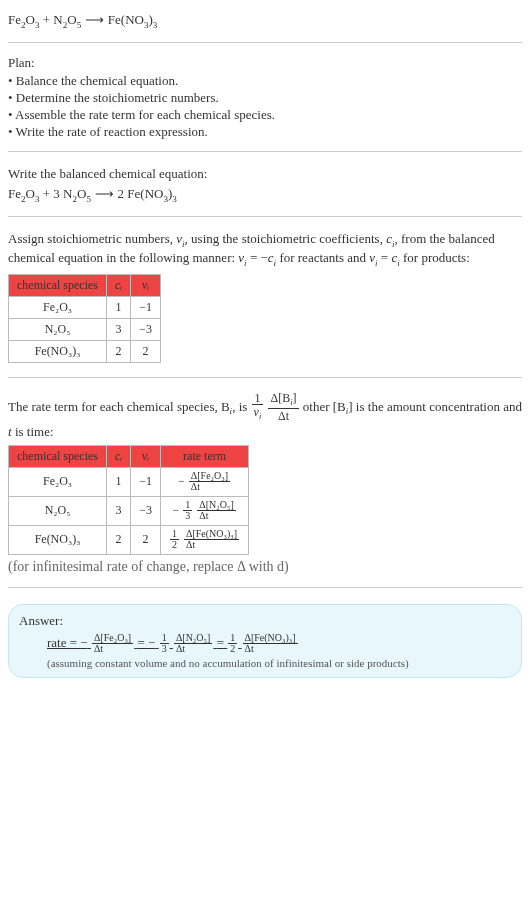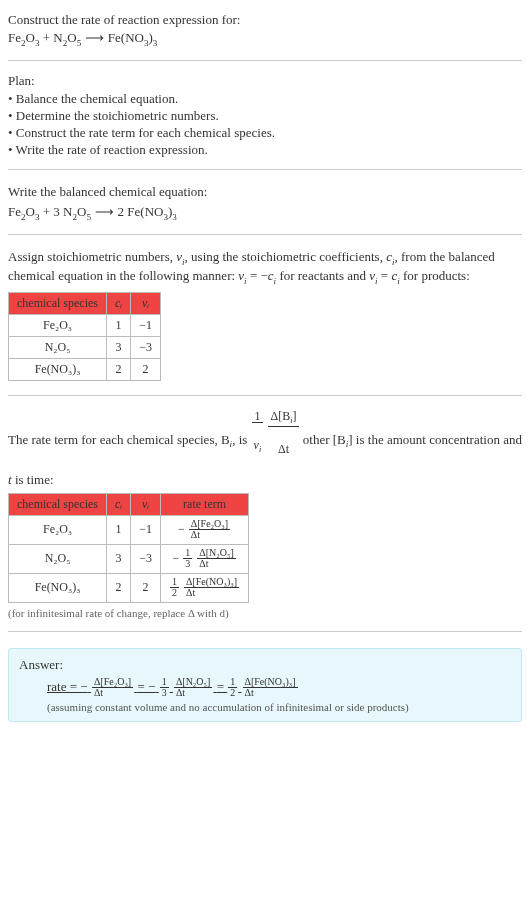--- a/index.html
+++ b/index.html
@@ -46,28 +46,28 @@
     font-weight: normal;
   }
   table.stoich td.left {
     text-align: center;
   }
   .narr {
     margin: 4px 0;
     line-height: 1.3;
   }
   .footnote {
-    font-size: 11px;
+    font-size: 14px;
     color: #666;
     margin: 2px 0;
   }
   .answer-box {
     background: #e7f7fb;
     border: 1px solid #c3e7f0;
-    border-radius: 3px;
+    border-radius: 15px;
     padding: 8px 10px;
     margin: 6px 0 4px 0;
   }
   .answer-label {
     margin-bottom: 4px;
   }
   .answer-line {
     padding-left: 28px;
     margin: 2px 0;
     text-decoration: underline;
@@ -102,41 +102,40 @@
     line-height: 1.05;
     padding: 0 1px;
   }
   .fracbig .num {
     display: block;
     border-bottom: 1px solid #333;
     padding: 0 2px;
   }
   .fracbig .den {
     display: block;
-    padding: 16px 2px;
+    padding: 1px 2px;
   }
   .ital { font-style: italic; }
   .rate-set { margin: 4px 0; }
 </style>
 </head>
 <body>
 
 <div class="section">
-  <div class="prompt-line">Construct the rate of reaction expression for:</div>
   <div class="eq">
     <span><span>Fe</span><span class="sub">2</span><span>O</span><span class="sub">3</span></span><span> + </span><span><span>N</span><span class="sub">2</span><span>O</span><span class="sub">5</span></span><span class="arrow">⟶</span><span><span>Fe(NO</span><span class="sub">3</span><span>)</span><span class="sub">3</span></span>
   </div>
 </div>
 <hr class="sep">
 
 <div class="section">
   <div class="plan-heading">Plan:</div>
   <div class="plan-item">• Balance the chemical equation.</div>
   <div class="plan-item">• Determine the stoichiometric numbers.</div>
-  <div class="plan-item">• Construct the rate term for each chemical species.</div>
+  <div class="plan-item">• Assemble the rate term for each chemical species.</div>
   <div class="plan-item">• Write the rate of reaction expression.</div>
 </div>
 <hr class="sep">
 
 <div class="section">
   <div class="narr">Write the balanced chemical equation:</div>
   <div class="eq">
     <span></span><span>Fe</span><span class="sub">2</span><span>O</span><span class="sub">3</span><span> + </span><span>3 </span><span>N</span><span class="sub">2</span><span>O</span><span class="sub">5</span><span class="arrow">⟶</span><span>2 </span><span>Fe(NO</span><span class="sub">3</span><span>)</span><span class="sub">3</span>
   </div>
 </div>

